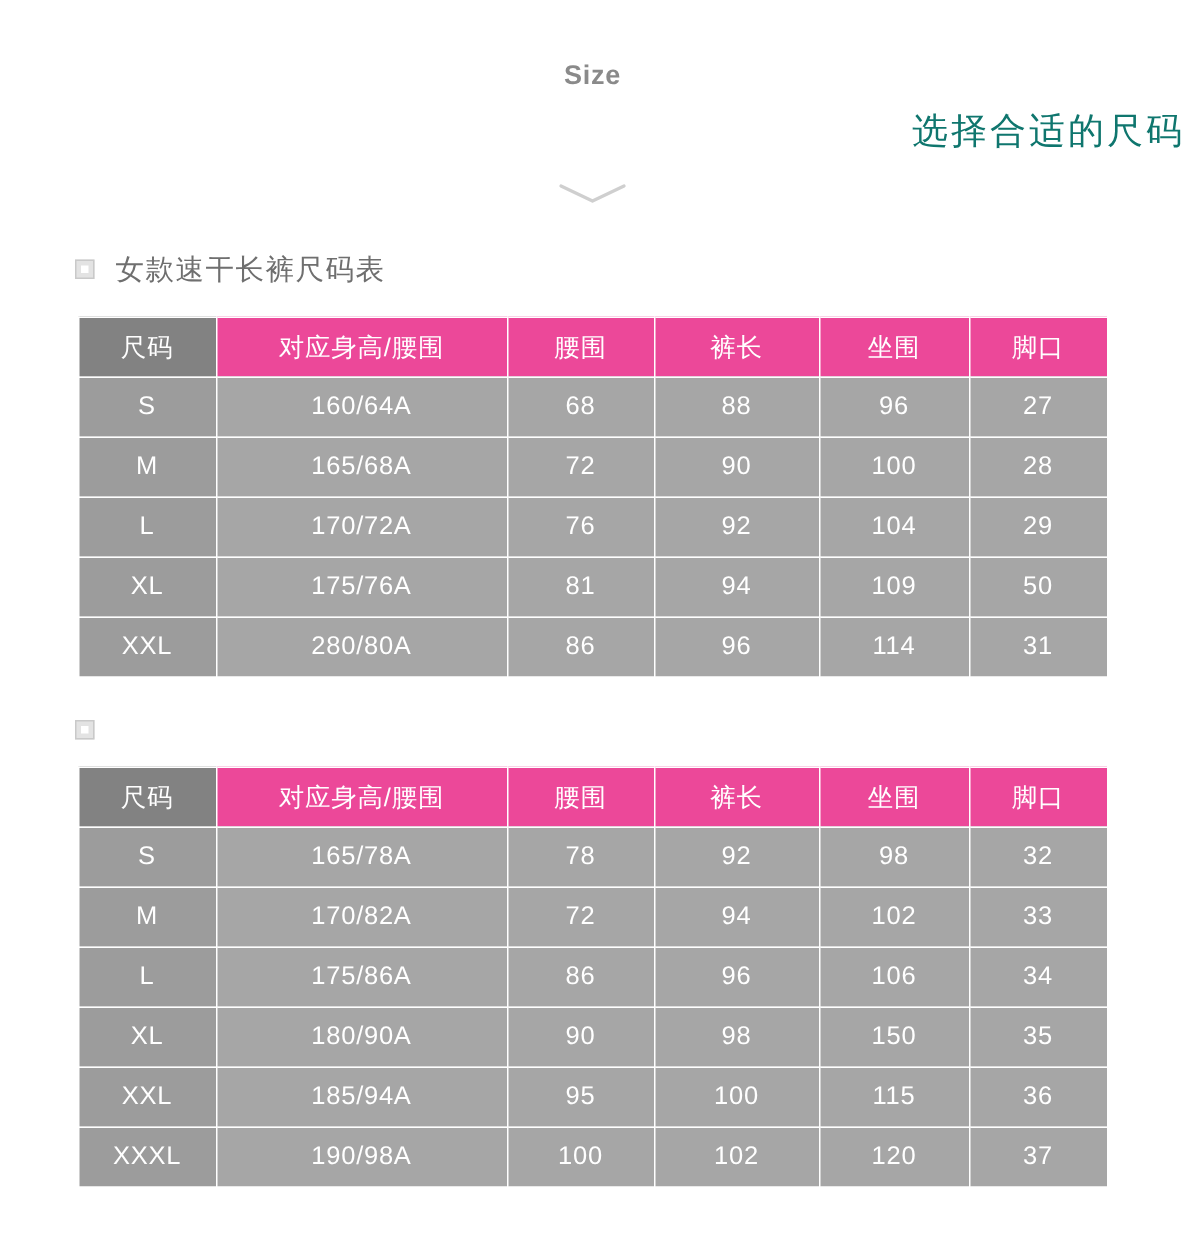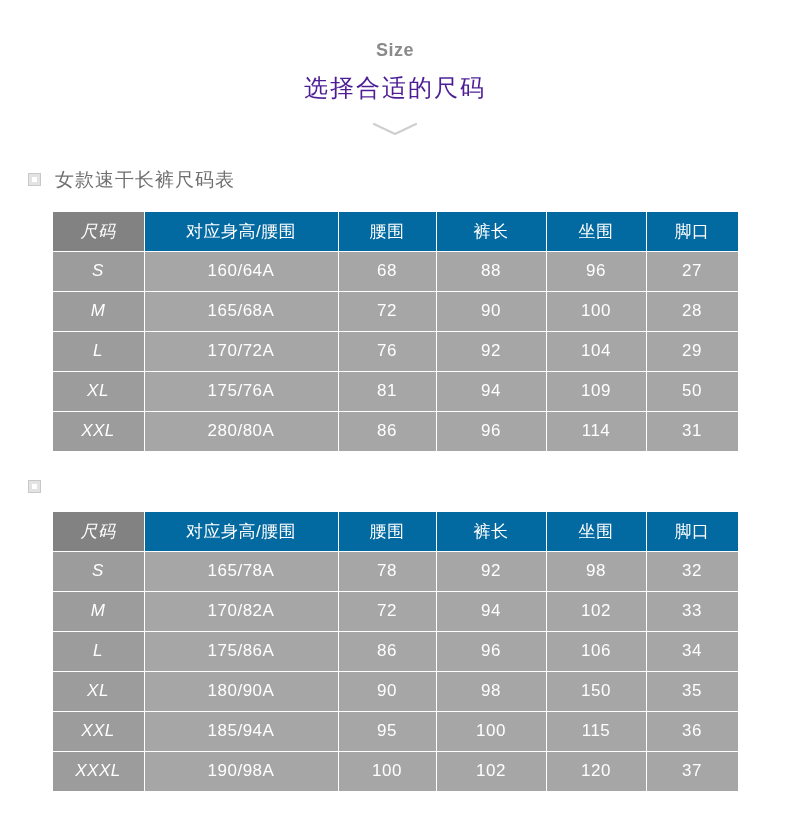--- a/index.html
+++ b/index.html
@@ -25,43 +25,44 @@
   }
   .header-title {
     font-size: 18px;
     font-weight: bold;
     color: #8a8a8a;
     letter-spacing: 0.5px;
     line-height: 1.2;
   }
   .header-sub {
     font-size: 24px;
-    color: #4c1d95;
+    color: #0f766e;
     margin-top: 10px;
     letter-spacing: 2px;
     line-height: 1.3;
+    text-align: right;
   }
   .chevron-wrap {
     margin-top: 16px;
     height: 20px;
     display: flex;
     justify-content: center;
     align-items: center;
   }
   .chevron {
     width: 46px;
     height: 14px;
   }
   .section {
     margin-top: 28px;
   }
   .section-head {
     display: flex;
     align-items: center;
-    padding-left: 28px;
+    padding-left: 50px;
     text-align: right;
   }
   .bullet {
     width: 13px;
     height: 13px;
     border: 1px solid #c9c9c9;
     background: #e3e3e3;
     position: relative;
     margin-right: 14px;
     flex: 0 0 auto;
@@ -89,33 +90,33 @@
   table.size-table td {
     border: 1px solid #ffffff;
     height: 40px;
     text-align: center;
     vertical-align: middle;
     font-size: 17px;
     color: #ffffff;
     letter-spacing: 0.5px;
   }
   table.size-table tr.head td {
-    background: #0369a1;
+    background: #ec4899;
   }
   table.size-table tr.body td {
     background: #a6a6a6;
   }
   table.size-table tr.body td.col-size {
     background: #9c9c9c;
   }
   table.size-table tr.head td.col-size {
     background: #828282;
   }
   
-  .c0 { width: 92px; font-style: italic; }
+  .c0 { width: 92px; }
   .c1 { width: 194px; }
   .c2 { width: 98px; margin-left: 39px; }
   .c3 { width: 110px; }
   .c4 { width: 100px; }
   .c5 { width: 92px; }
   .spacer-bottom { height: 10px; }
 </style>
 </head>
 <body>
 

